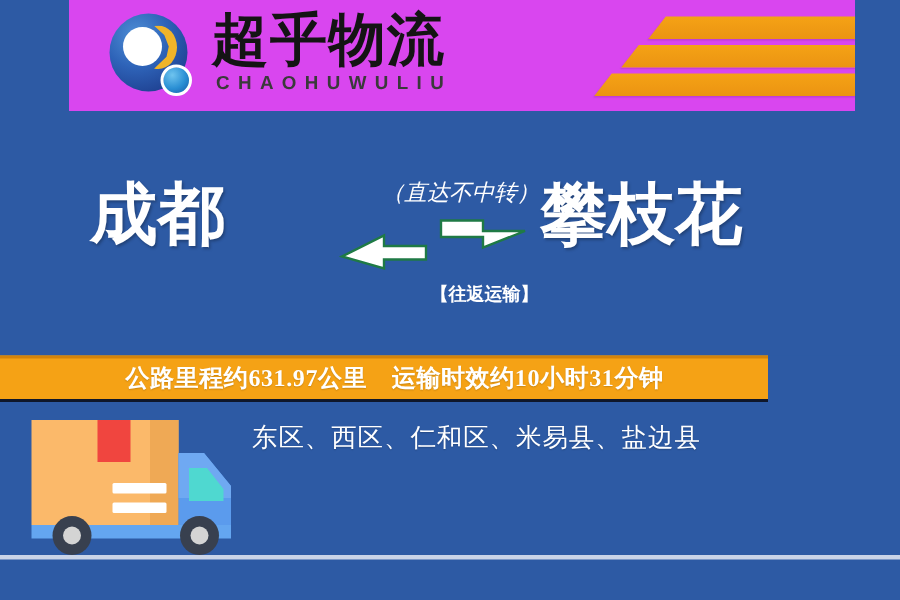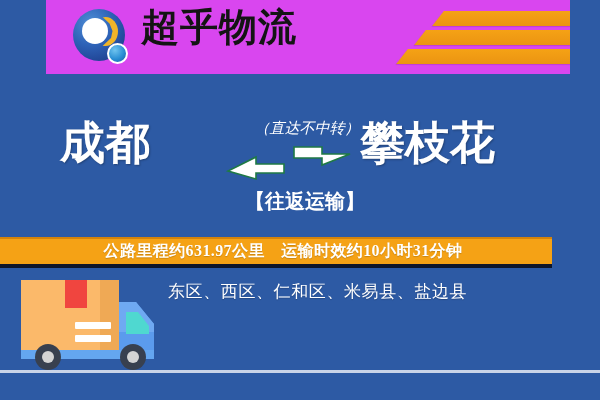--- a/index.html
+++ b/index.html
@@ -124,41 +124,41 @@
     font-family: "Liberation Serif", serif;
     font-size: 15px;
     color: #ffffff;
     white-space: nowrap;
     font-style: italic;
   }
   .note-bottom {
     position: absolute;
     left: 245px; top: 188px;
     width: 114px;
-    text-align: left;
-    font-family: "Liberation Serif", serif;
-    font-weight: bold;
-    font-size: 20px;
+    text-align: right;
+    font-family: "Liberation Serif", serif;
+    font-weight: bold;
+    font-size: 12px;
     color: #ffffff;
     white-space: nowrap;
   }
   .arrows {
     position: absolute;
     left: 225px; top: 145px;
     width: 128px; height: 40px;
   }
 
   
   .banner {
     position: absolute;
     left: 0; top: 237px;
-    width: 552px; height: 31px;
+    width: 512px; height: 31px;
     background: #f5a215;
     border-top: 2px solid #d4830a;
-    border-bottom: 4px solid #0f172a;
+    border-bottom: 2px solid #0f172a;
     box-sizing: border-box;
     display: flex;
     align-items: center;
     justify-content: center;
     padding-left: 14px;
   }
   .banner-text {
     font-family: "Liberation Serif", serif;
     font-weight: bold;
     font-size: 16px;
@@ -206,20 +206,21 @@
   <div class="header">
 
     <div class="logo-mark">
       <div class="disc"></div>
       <div class="inner-white"></div>
       <div class="crescent"></div>
       <div class="dot"></div>
     </div>
 
     <div class="brand-cn">超乎物流</div>
+    <div class="brand-en">CHAOHUWULIU</div>
 
     <div class="stripe s1"></div>
     <div class="stripe s2"></div>
     <div class="stripe s3"></div>
   </div>
 
   <div class="route"></div>
 
   <div class="city dest">攀枝花</div>
   <div class="city origin">成都</div>

